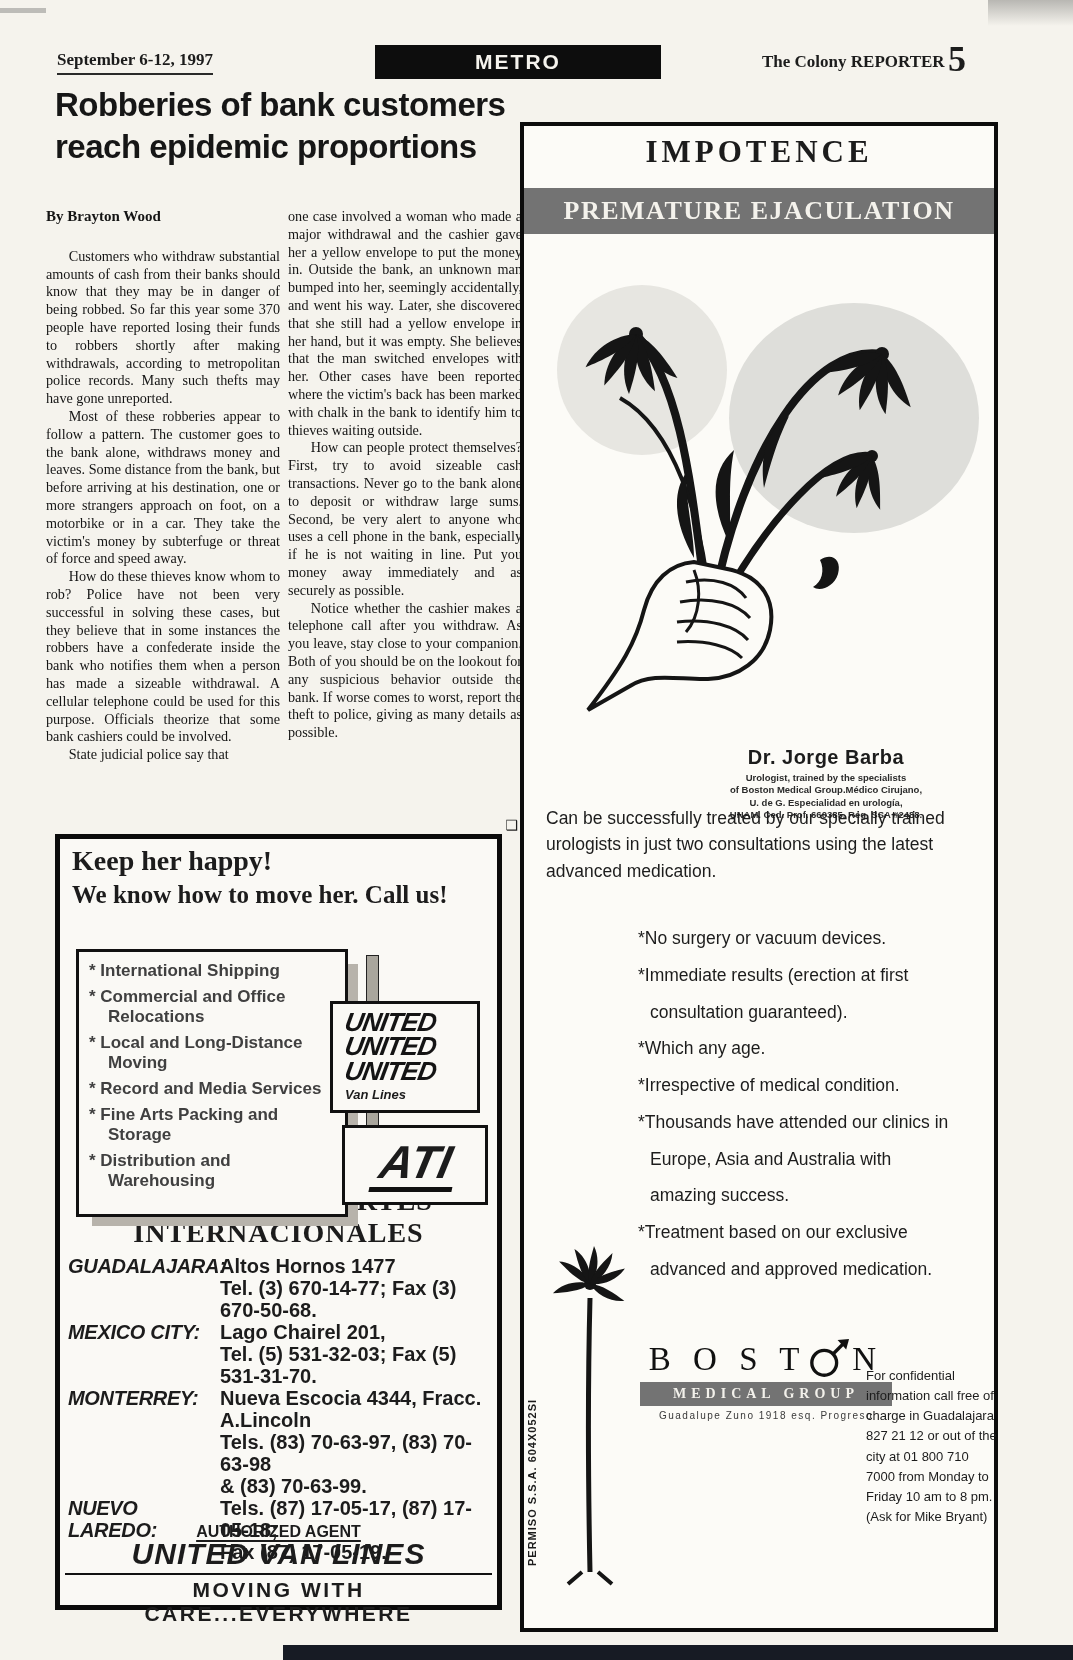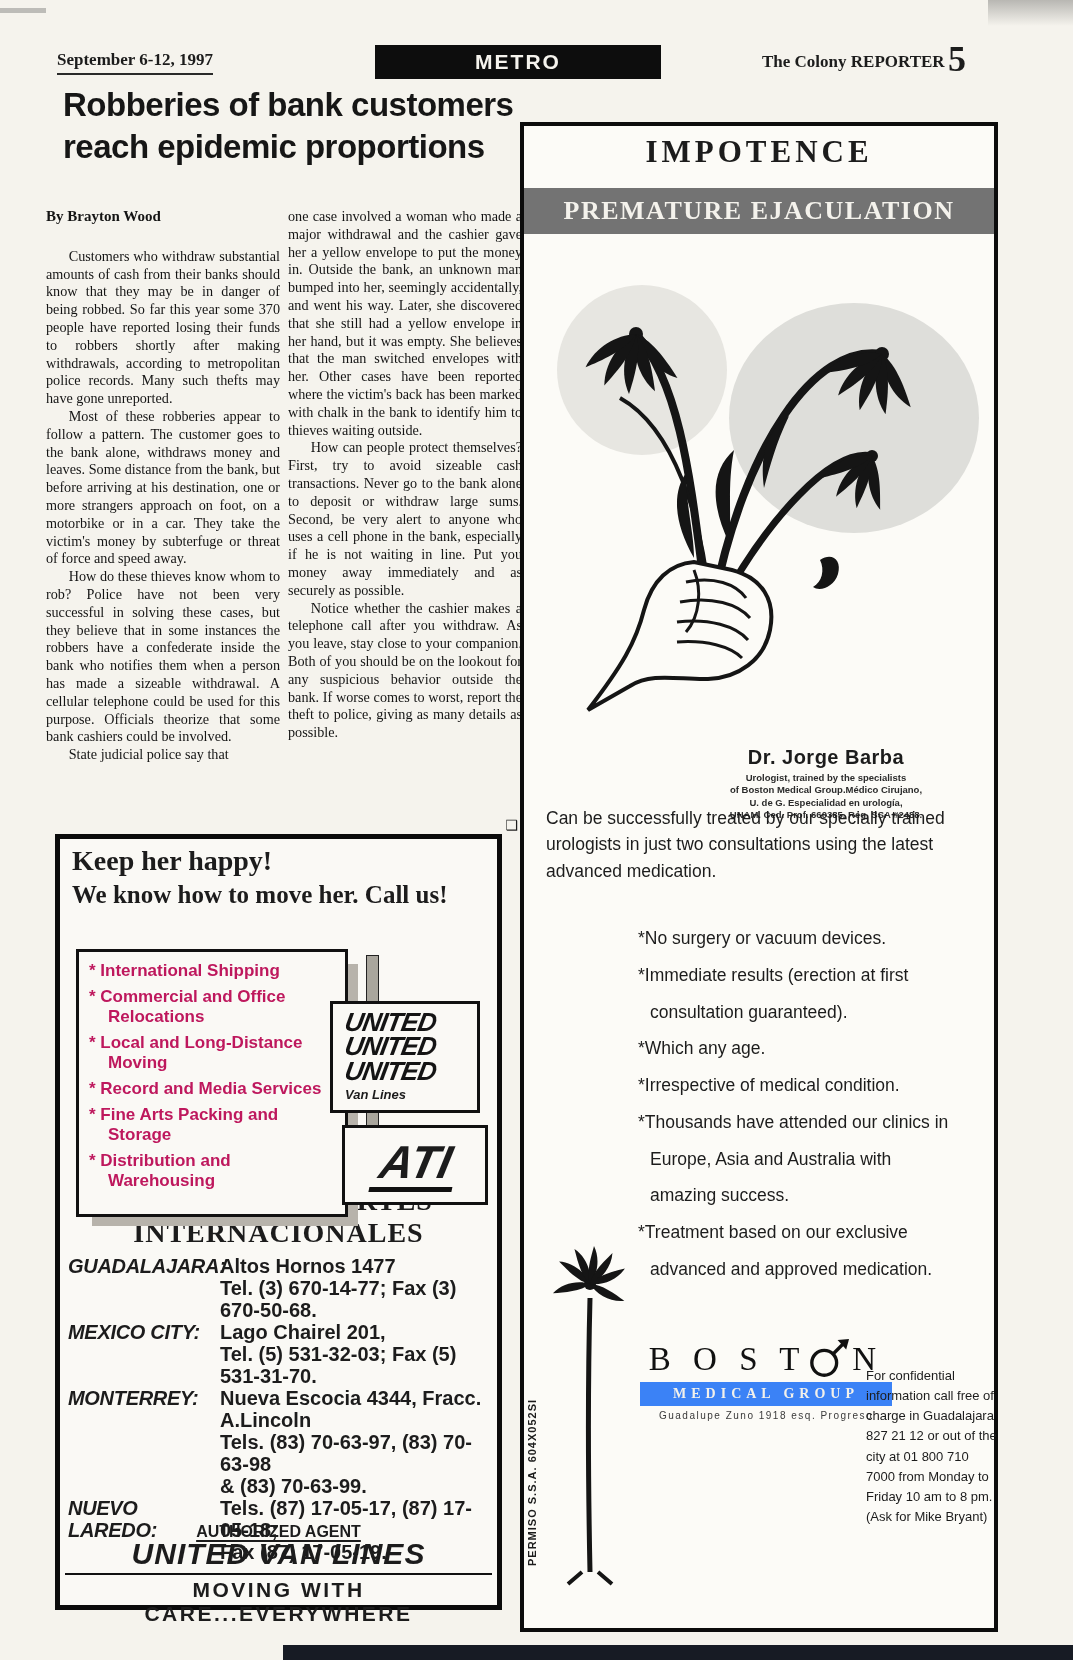--- a/index.html
+++ b/index.html
@@ -20,42 +20,42 @@
   .metro-box { position:absolute; left:375px; top:45px; width:286px; height:34px;
     background:#0d0d0d; display:flex; align-items:center; justify-content:center; }
   .metro-box span { color:#f5f3ed; font-weight:bold; font-size:21px; letter-spacing:2px; }
   .pub { position:absolute; left:762px; top:52px; font-family:"Liberation Serif",serif;
     font-weight:bold; font-size:17px; }
   .pagenum { position:absolute; left:948px; top:38px; font-family:"Liberation Serif",serif;
     font-weight:bold; font-size:36px; }
 
   
   .headline { position:absolute; left:55px; top:84px; width:480px;
-    font-weight:bold; font-size:33px; line-height:1.28; letter-spacing:-0.5px; color:#161616;margin-left:8px; }
+    font-weight:bold; font-size:33px; line-height:1.28; letter-spacing:-0.5px; color:#161616; }
   .columns { position:absolute; left:46px; top:196px; width:476px; height:632px;
     display:flex; gap:8px; overflow:hidden;margin-top:12px; }
   .col { width:234px; font-family:"Liberation Serif",serif; font-size:14.2px;
     line-height:17.8px; text-align:justify; color:#141414; }
   .byline { font-weight:bold; font-size:15px; margin-bottom:22px; text-align:left; }
   .col p { text-indent:1.6em; }
   .col.col2 p:first-child { text-indent:0; }
   .end-mark { position:absolute; right:4px; bottom:6px; font-family:"Liberation Serif",serif; font-size:14px; }
 
   
   .moving-ad { position:absolute; left:55px; top:834px; width:447px; height:776px;
     border:5px solid #0b0b0b; background:#faf9f5; }
   .mv-h1 { position:absolute; left:12px; top:6px; font-family:"Liberation Serif",serif;
     font-weight:bold; font-size:28px; }
   .mv-h2 { position:absolute; left:12px; top:42px; font-family:"Liberation Serif",serif;
     font-weight:bold; font-size:25px; }
   .services-box { position:absolute; left:16px; top:110px; width:272px; height:268px;
     border:3px solid #111; background:#faf9f5; padding:9px 10px;
     box-shadow:13px 12px 0 -3px #b7b3ab; z-index:1; }
   .services-box .svc { font-weight:bold; font-size:17px; line-height:1.18;
-    padding-left:19px; text-indent:-19px; margin-bottom:6px; color:#be185d; }
+    padding-left:19px; text-indent:-19px; margin-bottom:6px; color:#404040; }
   .pole { position:absolute; left:306px; top:116px; width:13px; height:192px;
     background:#a9a69d; border:1.5px solid #222; z-index:0; }
   .united-box { position:absolute; left:270px; top:162px; width:150px; height:112px;
     border:3px solid #111; background:#faf9f5; z-index:2; padding:6px 0 0 12px; }
   .united-box .u-line { font-style:italic; font-weight:900; font-size:26px; line-height:0.94;
     transform:skewX(-10deg); letter-spacing:-1px; color:#141414; }
   .united-box .u-sub { font-style:italic; font-weight:bold; font-size:13px; margin-top:4px; }
   .ati-box { position:absolute; left:282px; top:286px; width:146px; height:80px;
     border:3px solid #111; background:#faf9f5; z-index:2;
     display:flex; align-items:center; justify-content:center; }
@@ -92,21 +92,21 @@
   .credentials { margin-top:3px; font-size:9.5px; font-weight:bold; color:#2b2b2b; line-height:1.3; }
   .md-intro { position:absolute; left:22px; top:679px; width:402px; font-size:17.5px; line-height:1.5; }
   .md-bullets { position:absolute; left:114px; top:794px; width:320px; font-size:17.5px; line-height:2.1; }
   .md-bullets .bullet { padding-left:12px; text-indent:-12px; }
   .small-flower { position:absolute; left:14px; top:1100px; width:100px; height:362px; }
   .permit { position:absolute; left:2px; top:1440px; transform:rotate(-90deg);
     transform-origin:0 0; white-space:nowrap; font-size:11px; font-weight:bold; letter-spacing:1px; }
   .boston-block { position:absolute; left:116px; top:1212px; width:252px; text-align:center; }
   .boston-row { display:flex; align-items:center; justify-content:center; gap:2px; }
   .boston-word { font-family:"Liberation Serif",serif; font-size:33px; letter-spacing:7px; color:#111; }
-  .boston-bar { margin-top:2px; background:#3b82f6; color:#f3f1eb;
+  .boston-bar { margin-top:2px; background:#737373; color:#f3f1eb;
     font-family:"Liberation Serif",serif; font-size:14px; letter-spacing:5px;
     padding:4px 2px; font-weight:bold; }
   .boston-addr { margin-top:4px; font-size:10px; letter-spacing:1.5px; color:#3a3a3a; }
   .md-contact { position:absolute; left:342px; top:1240px; width:132px; font-size:13px; line-height:1.55; }
 </style>
 </head>
 <body>
 
 <div class="page">
 

